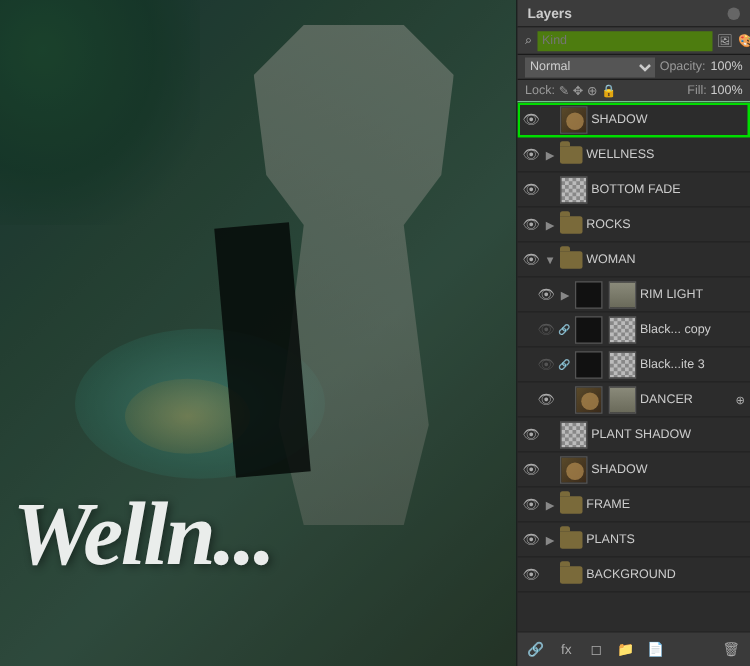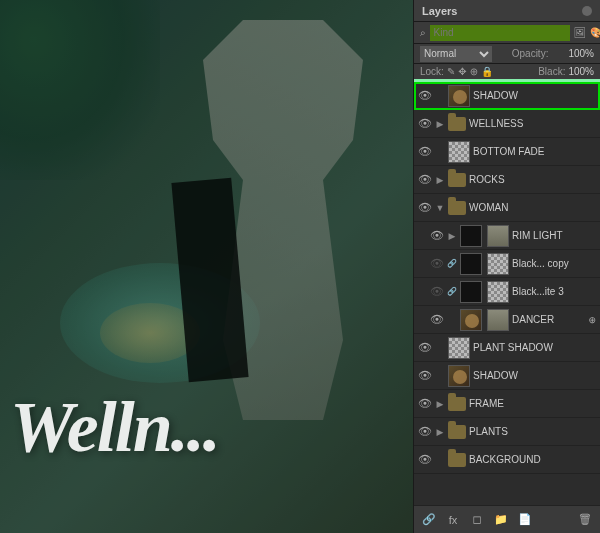--- a/index.html
+++ b/index.html
@@ -163,38 +163,38 @@
       cursor: pointer;
     }
 
     .blend-row {
       display: flex;
       align-items: center;
       padding: 2px 6px;
       background: #3a3a3a;
       border-bottom: 1px solid #1a1a1a;
       height: 20px;
-      gap: 20px;
+      gap: 4px;
     }
 
     .blend-select {
       background: #555;
       border: none;
       color: #ccc;
       font-size: 10px;
       height: 16px;
       flex: 1;
     }
 
     .lock-row {
       display: flex;
       align-items: center;
       padding: 2px 6px;
       background: #3a3a3a;
-      border-bottom: 3px solid #86efac;
+      border-bottom: 1px solid #86efac;
       height: 18px;
       gap: 3px;
       font-size: 10px;
       color: #999;
     }
 
     
     .layers-list {
       flex: 1;
       overflow-y: auto;
@@ -399,21 +399,21 @@
     <span style="color:#ccc;font-size:10px;">100%</span>
   </div>
 
   <div class="lock-row">
     <span>Lock:</span>
     <span style="cursor:pointer;">✎</span>
     <span style="cursor:pointer;">✥</span>
     <span style="cursor:pointer;">⊕</span>
     <span style="cursor:pointer;">🔒</span>
     <span style="flex:1;"></span>
-    <span style="color:#999;font-size:10px;">Black:</span>
+    <span style="color:#999;font-size:10px;">Fill:</span>
     <span style="color:#ccc;font-size:10px;">100%</span>
   </div>
 
   <div class="layers-list scrollbar-thin">
 
     <div class="layer-item selected-shadow">
       <div class="layer-visibility">👁</div>
       <div class="layer-expand"></div>
       <div class="layer-thumb">
         <div class="thumb-shadow"></div>

